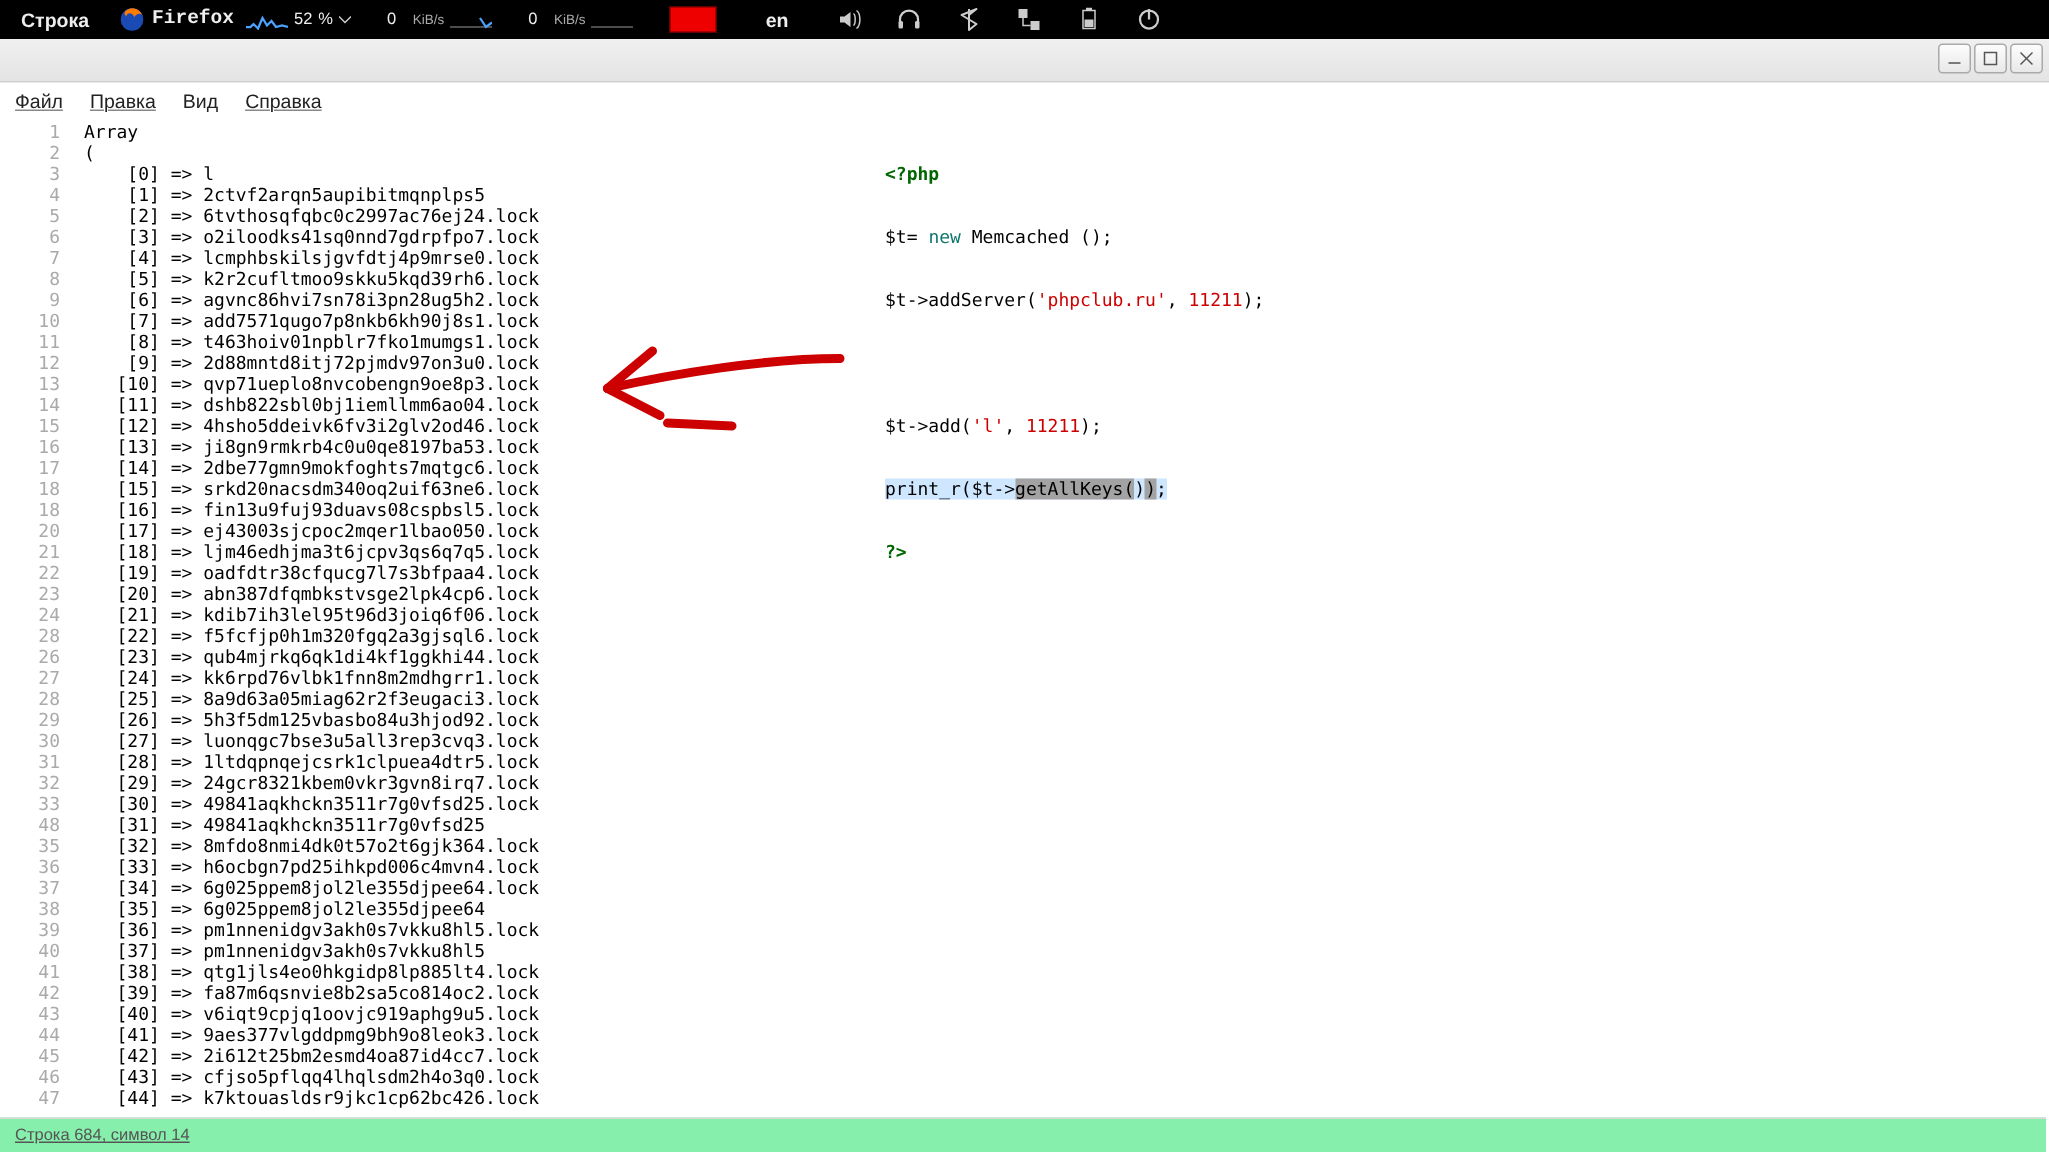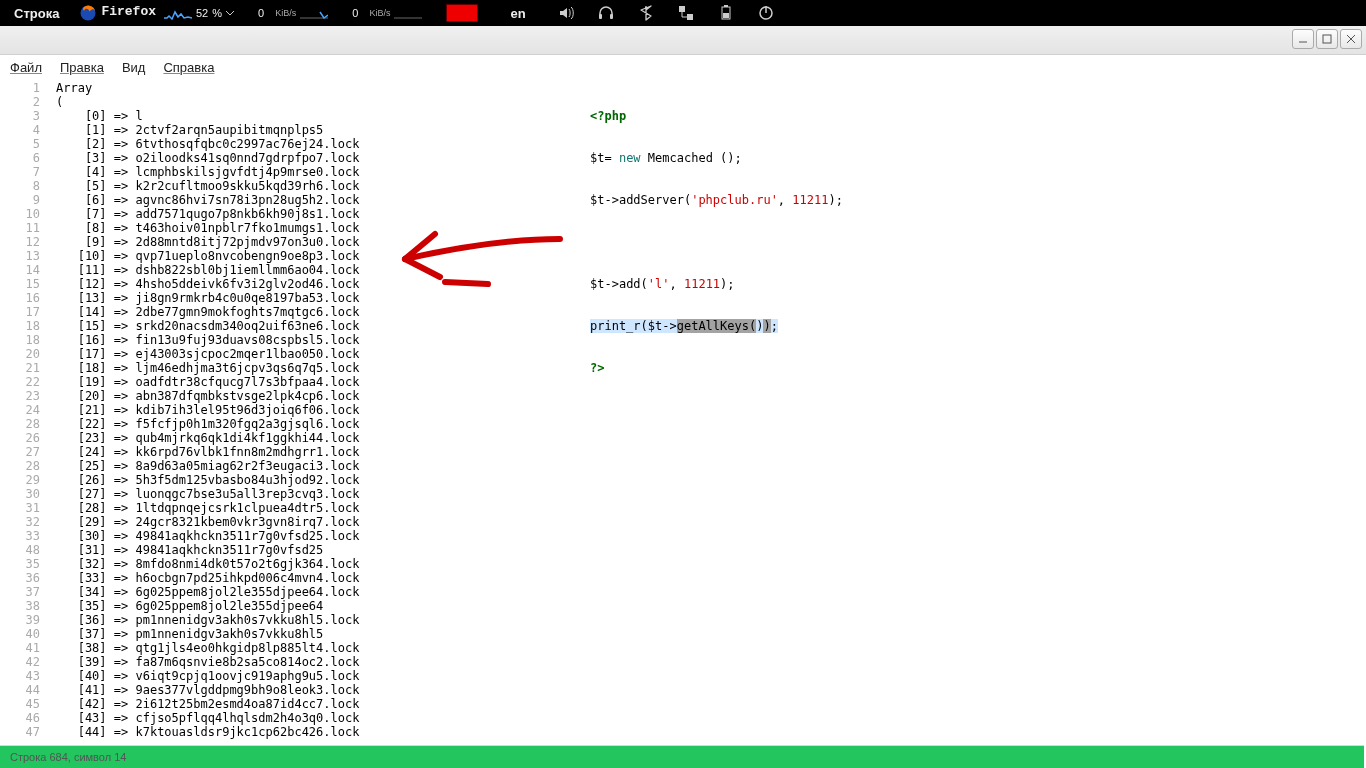--- a/index.html
+++ b/index.html
@@ -35,21 +35,21 @@
   .var{color:#000;}
   .op{color:#000;}
   .new{color:#0f766e;}
   .str{color:#cc0000;}
   .num{color:#cc0000;}
   .hl-bg{background:#a3a3a3;}
   .sel-bg{background:#cfe6ff;}
   
   .arrow{position:absolute;left:390px;top:140px;pointer-events:none;}
   
-  .statusbar{position:absolute;bottom:0;left:0;right:2px;height:22px;background:#22c55e;border-top:1px solid #d8d8d8;display:flex;align-items:center;padding-left:10px;font-size:11px;color:#555;}
+  .statusbar{position:absolute;bottom:0;left:0;right:2px;height:22px;background:#86efac;border-top:1px solid #d8d8d8;display:flex;align-items:center;padding-left:10px;font-size:11px;color:#555;text-decoration:underline;}
 </style>
 </head>
 <body>
 
 <div class="panel">
   <div class="left">
     <div class="btn">Строка</div>
     <div class="btn ff">
       <svg width="18" height="18" viewBox="0 0 24 24">
           <circle cx="12" cy="12" r="10" fill="#1a4bb5"></circle>

